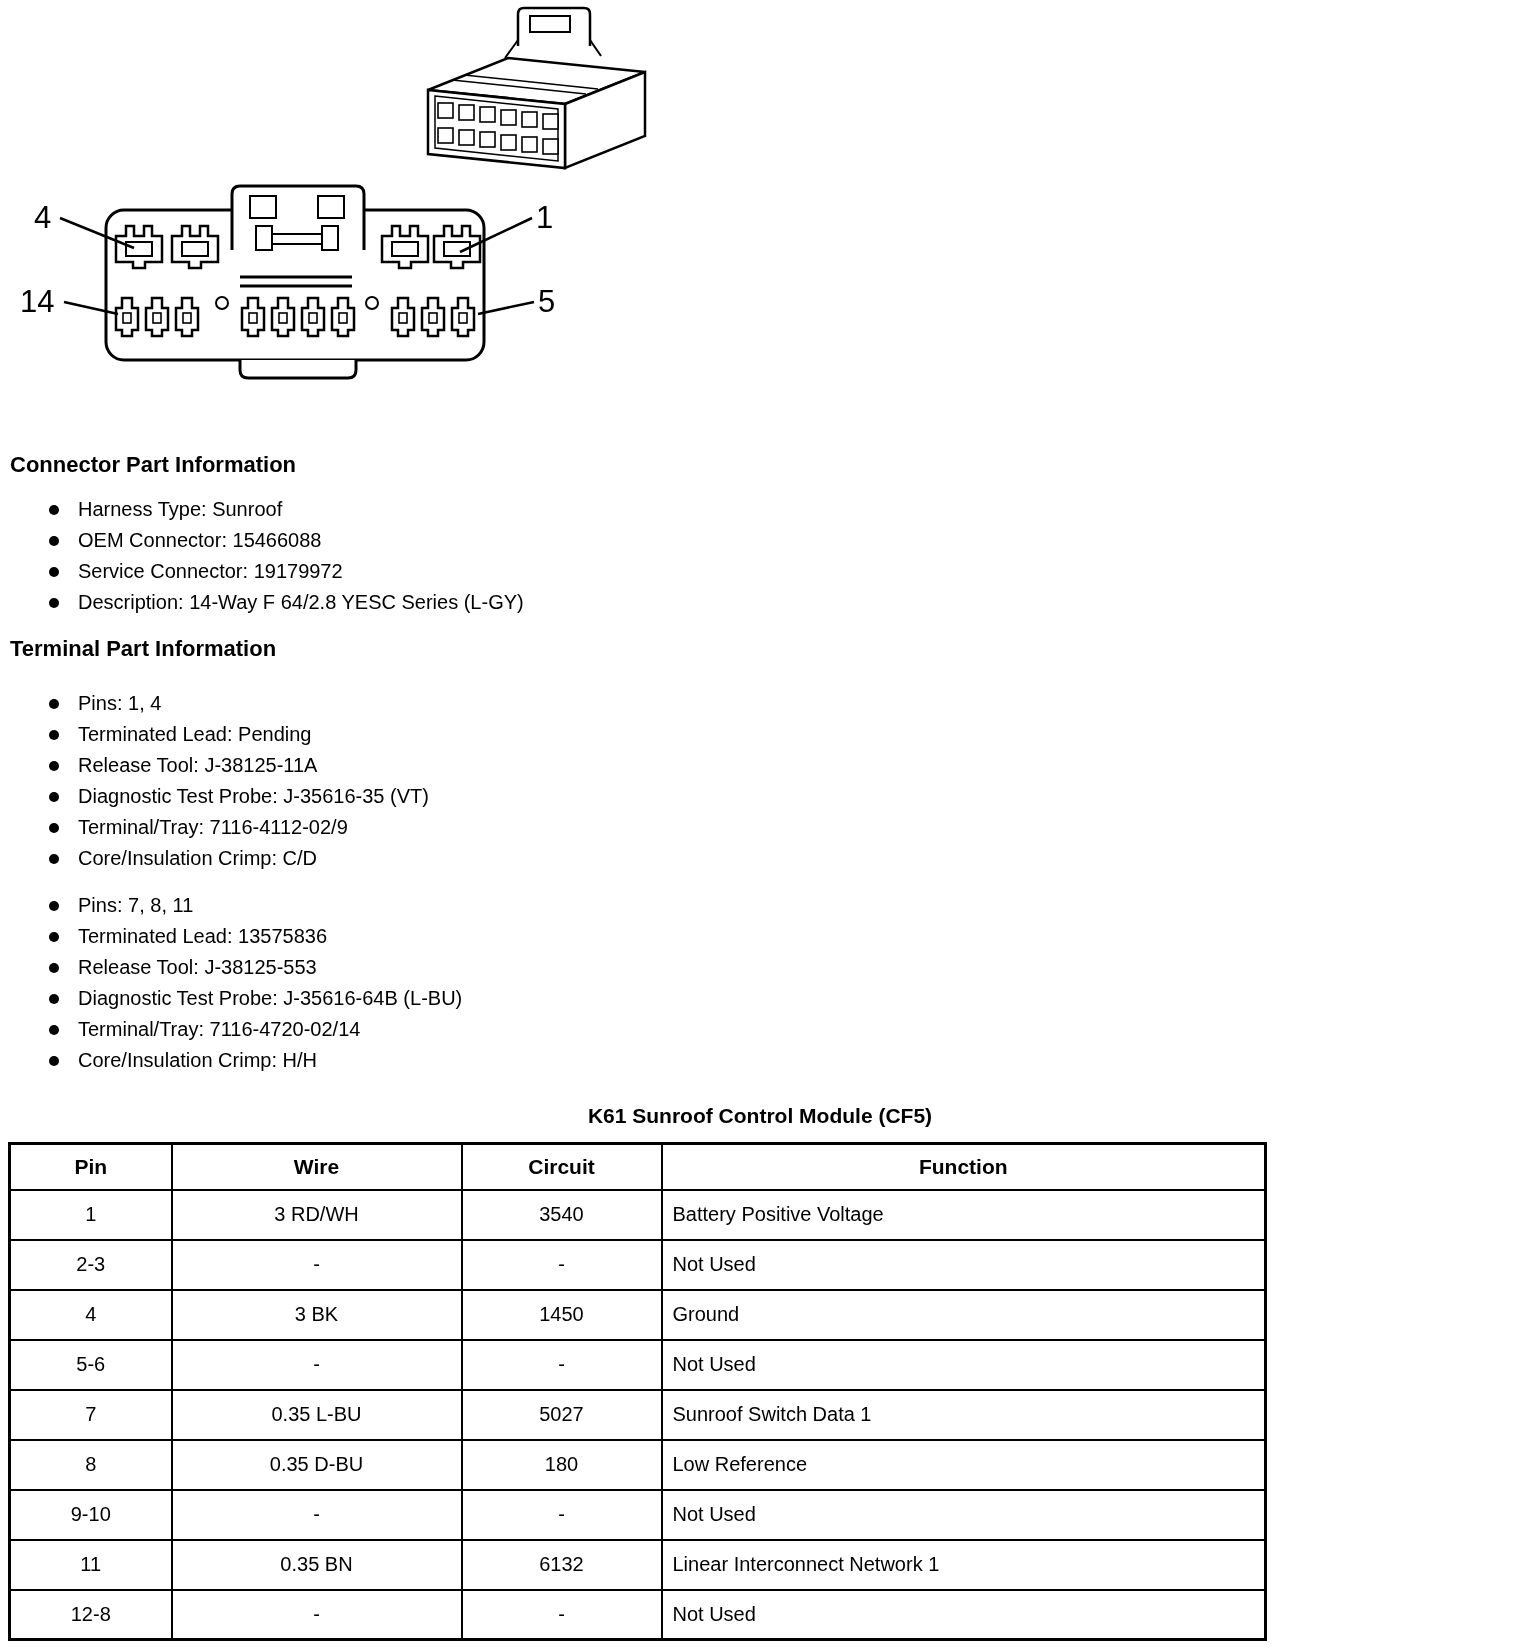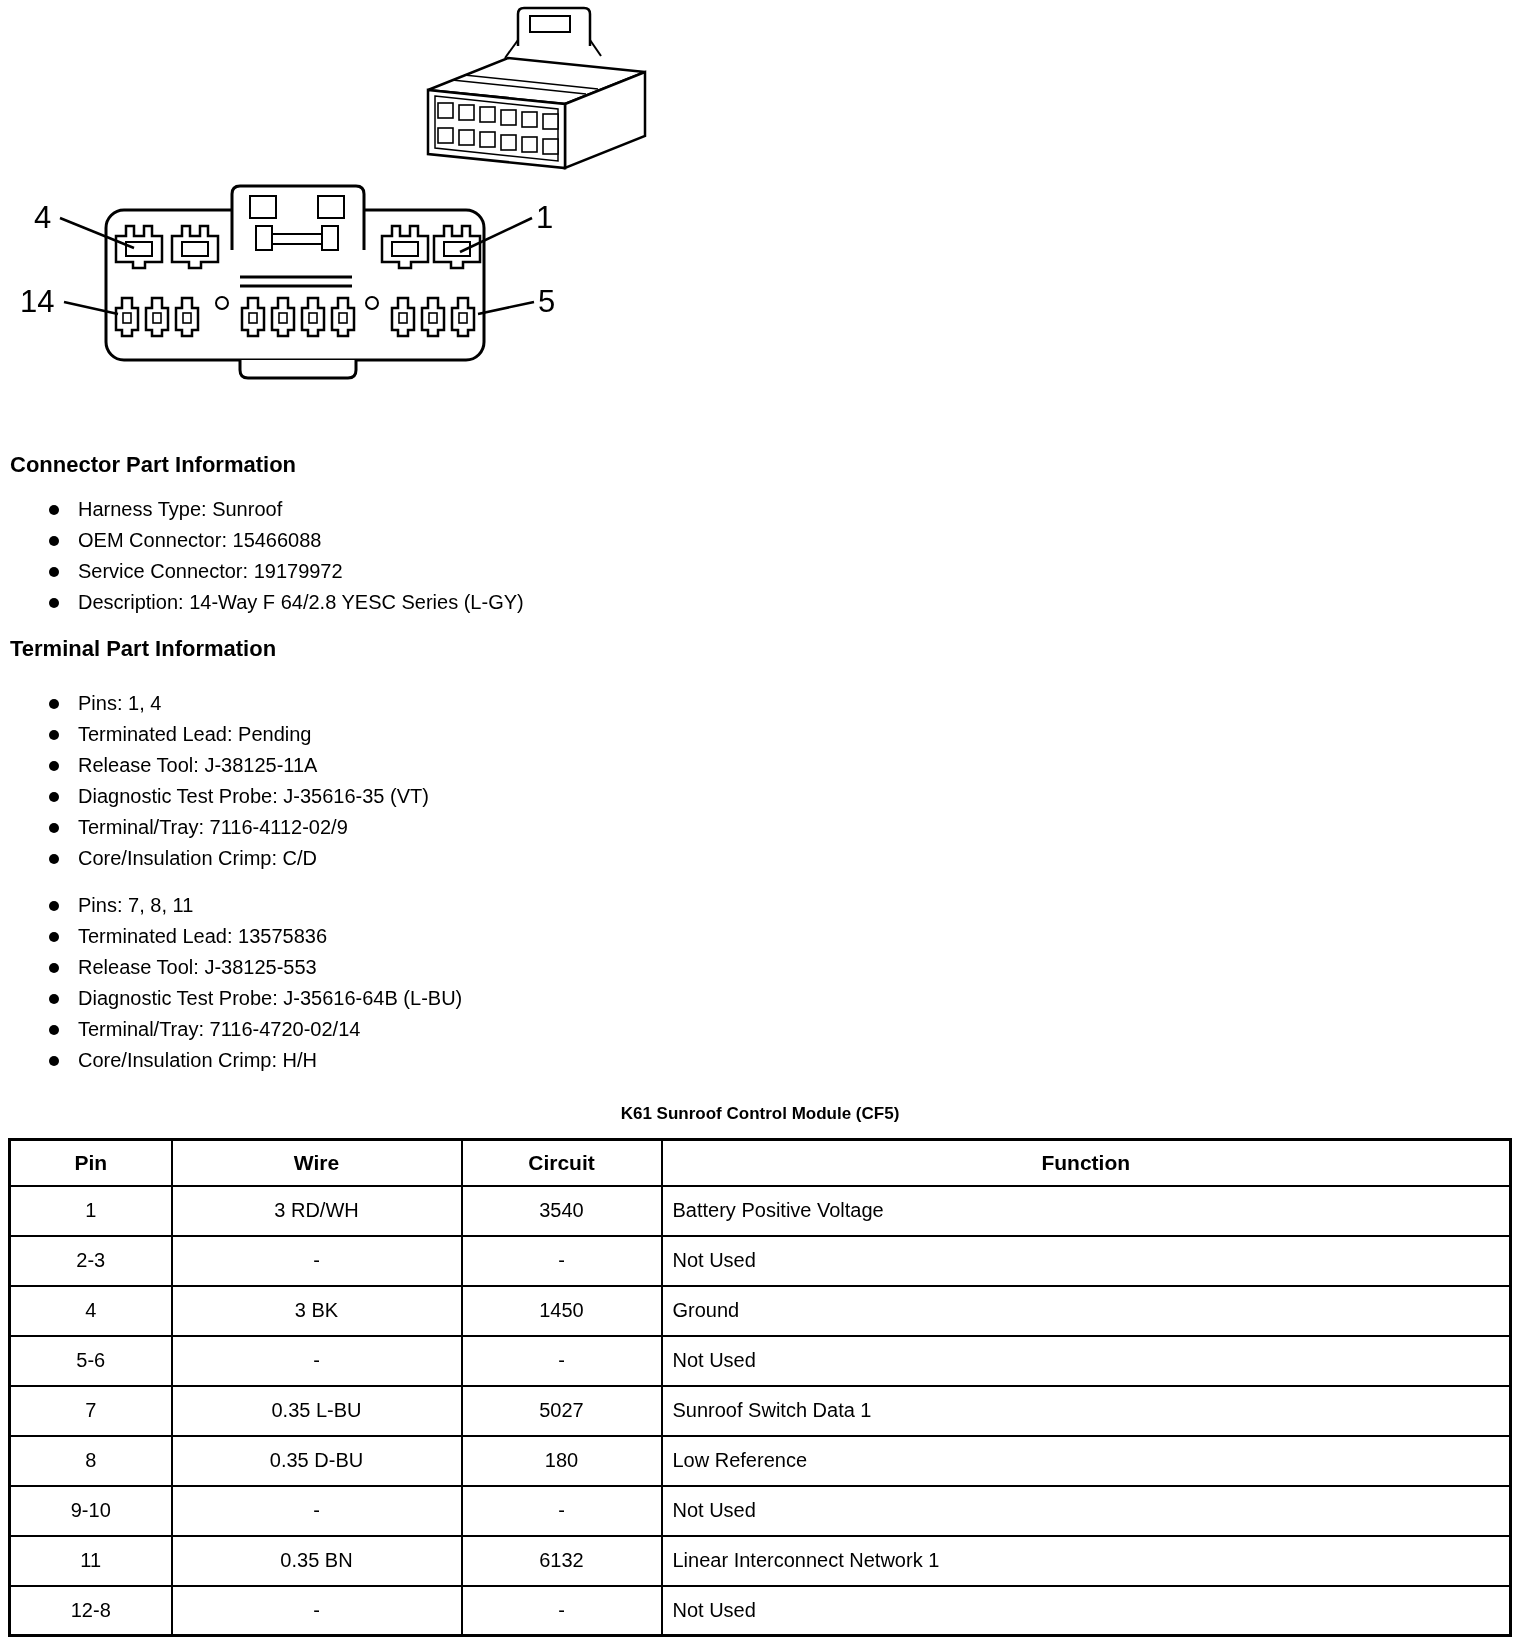--- a/index.html
+++ b/index.html
@@ -47,27 +47,27 @@
     left: 33px;
     top: 11px;
     width: 10px;
     height: 10px;
     border-radius: 50%;
     background: #000;
   }
   ul.bullets.group2 { margin-top: 16px; }
   .table-title {
     text-align: center;
-    font-size: 17px;
+    font-size: 21px;
     font-weight: bold;
     margin: 28px 0 14px 0;
   }
   table.pinout {
     border-collapse: collapse;
-    width: 1504px;
+    width: 1259px;
     margin: 0 8px;
     border: 3px solid #000;
     table-layout: fixed;
   }
   .pinout th, .pinout td {
     border: 2px solid #000;
     font-size: 20px;
     text-align: center;
     padding: 0 6px;
     overflow: hidden;

